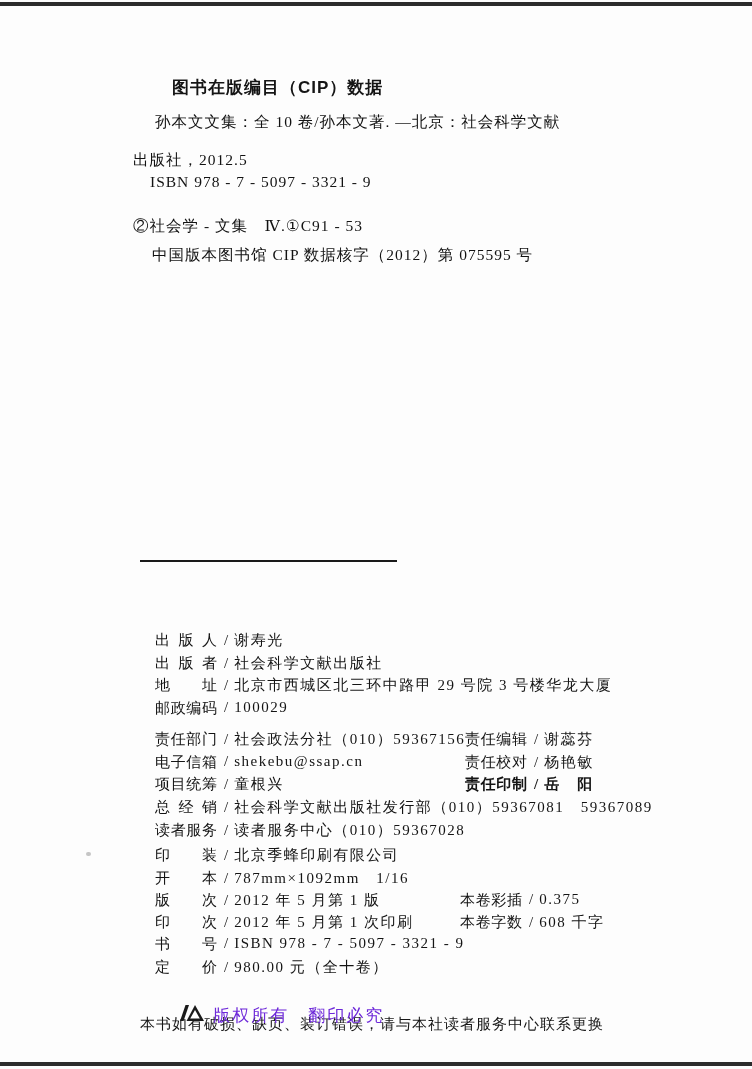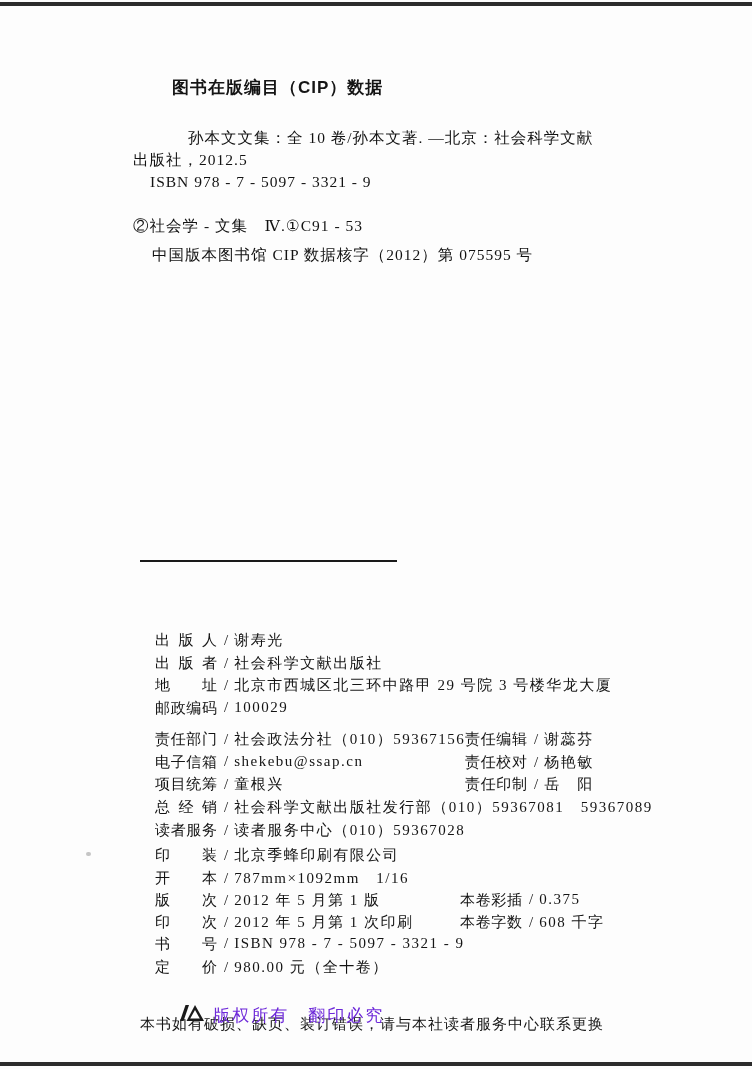--- a/index.html
+++ b/index.html
@@ -111,21 +111,21 @@
 </style>
 </head>
 <body>
 
 <div class="page">
   <div class="scan-bar top"></div>
   <div class="scan-bar bottom"></div>
   <div class="artifact-dot"></div>
 
   <div class="cip-header">图书在版编目（CIP）数据</div>
-  <div class="cip-line" style="left:155px; top:128px;margin-left:33px;">孙本文文集：全 10 卷/孙本文著. —北京：社会科学文献</div>
+  <div class="cip-line" style="left:155px; top:112px;">孙本文文集：全 10 卷/孙本文著. —北京：社会科学文献</div>
   <div class="cip-line" style="left:133px; top:150px;">出版社，2012.5</div>
   <div class="cip-line" style="left:150px; top:173px;">ISBN 978 - 7 - 5097 - 3321 - 9</div>
   <div class="cip-line" style="left:133px; top:216px;">②社会学 - 文集　Ⅳ.①C91 - 53</div>
   <div class="cip-line" style="left:152px; top:245px;">中国版本图书馆 CIP 数据核字（2012）第 075595 号</div>
 
   <div class="title-rule"></div>
 
 
   <div class="row" style="top:614px;">
     <span class="lbl">出版人</span><span class="sep">/</span><span class="val">谢寿光</span>
@@ -155,21 +155,21 @@
   <div class="row" style="top:804px;">
     <span class="lbl">读者服务</span><span class="sep">/</span><span class="val">读者服务中心（010）59367028</span>
   </div>
 
   <div class="row rcol-staff" style="top:713px;">
     <span class="lbl">责任编辑</span><span class="sep">/</span><span class="val">谢蕊芬</span>
   </div>
   <div class="row rcol-staff" style="top:736px;">
     <span class="lbl">责任校对</span><span class="sep">/</span><span class="val">杨艳敏</span>
   </div>
-  <div class="row rcol-staff" style="top:758px;">
+  <div class="row rcol-staff" style="top:758px;font-weight:bold;">
     <span class="lbl">责任印制</span><span class="sep">/</span><span class="val">岳　阳</span>
   </div>
 
   <div class="row" style="top:829px;">
     <span class="lbl">印装</span><span class="sep">/</span><span class="val">北京季蜂印刷有限公司</span>
   </div>
   <div class="row" style="top:852px;">
     <span class="lbl">开本</span><span class="sep">/</span><span class="val">787mm×1092mm　1/16</span>
   </div>
   <div class="row" style="top:874px;">

